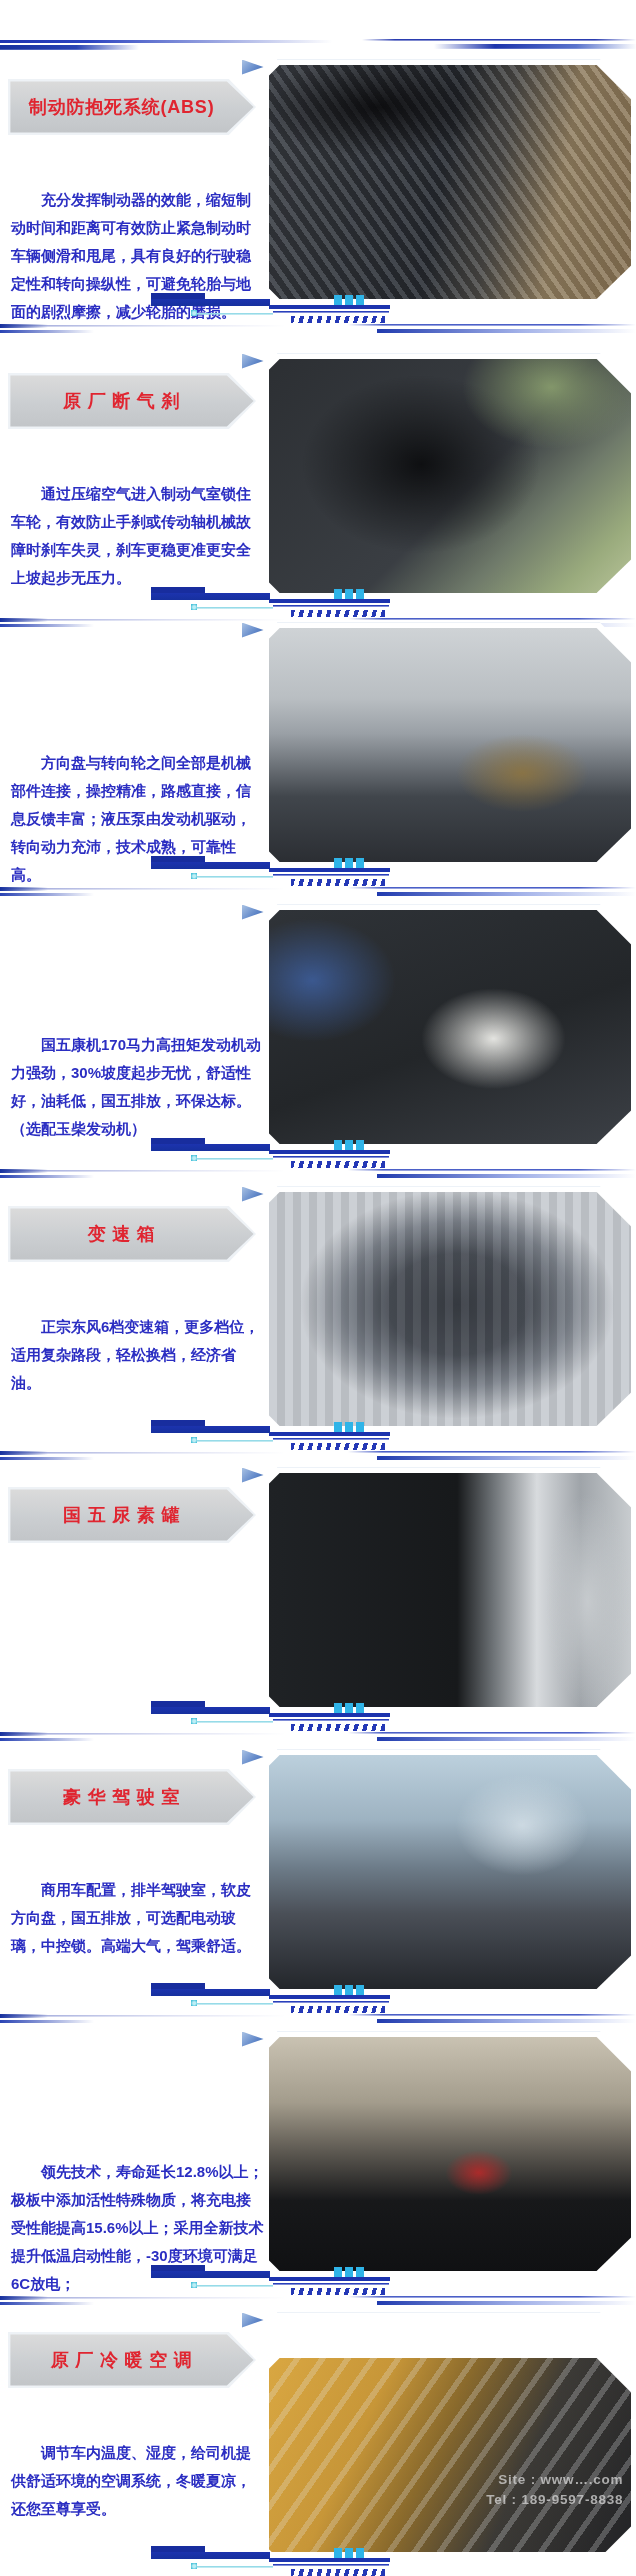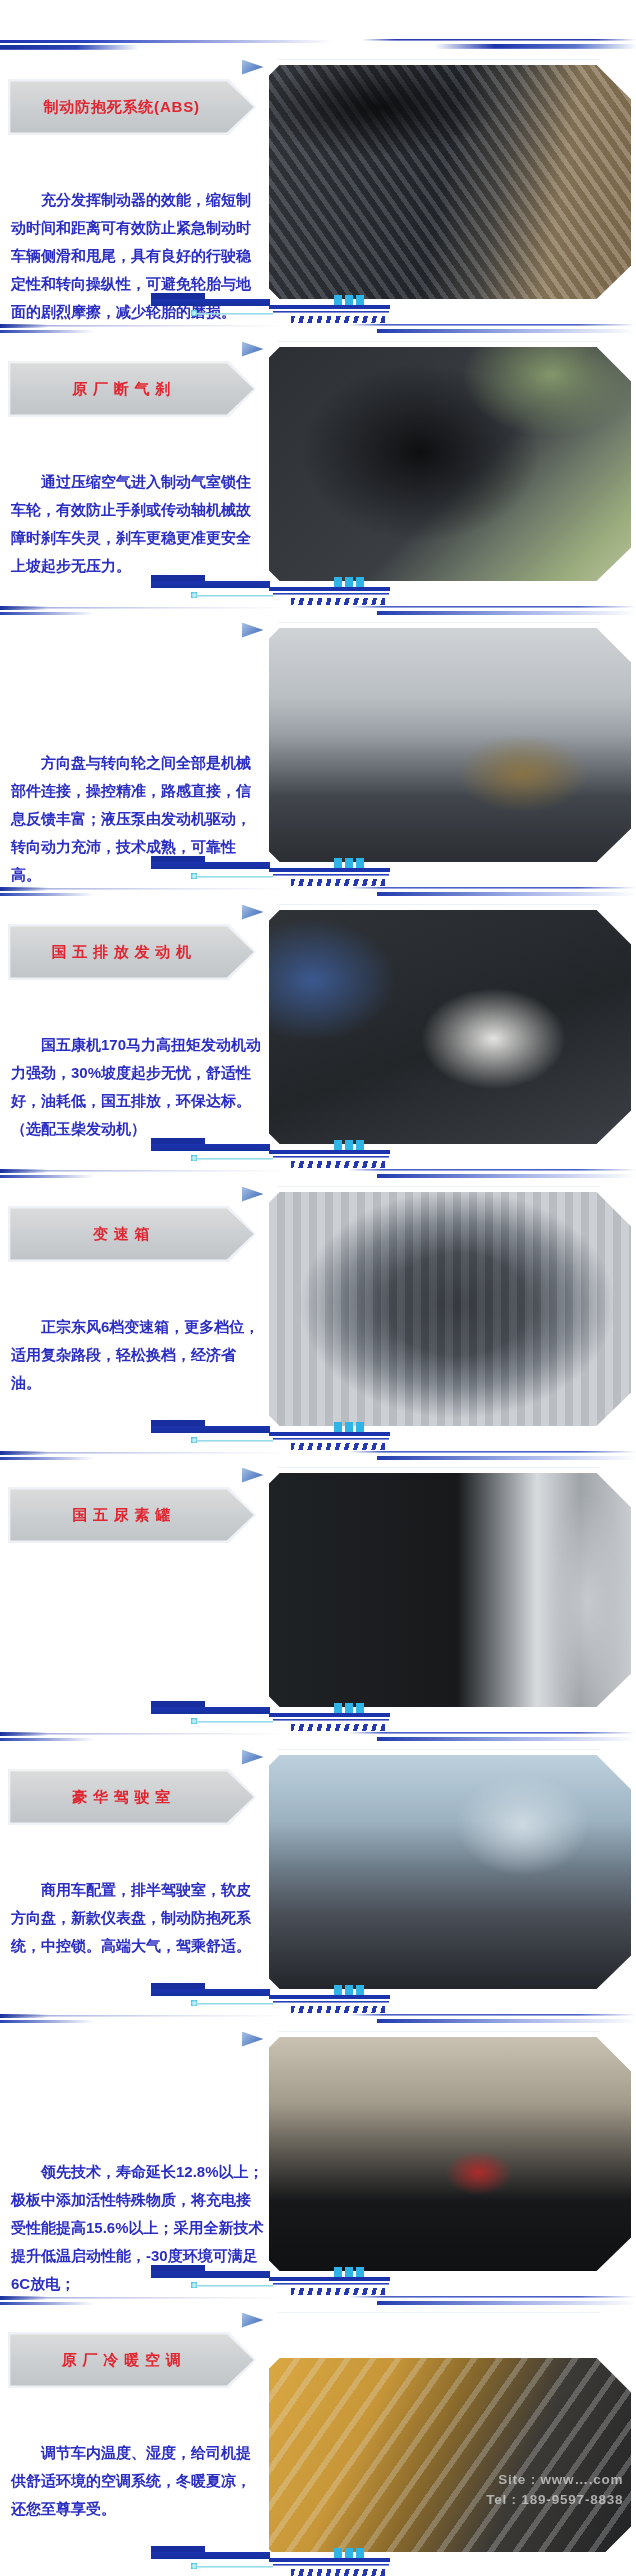--- a/index.html
+++ b/index.html
@@ -79,21 +79,21 @@
     background:#eef2f6;
     clip-path:polygon(0 0,89% 0,100% 50%,89% 100%,0 100%);
     filter:drop-shadow(0 0 0.8px #a8b6c8);
   }
   .badge-in{
     position:absolute;left:2.4px;top:2.4px;right:2.4px;bottom:2.4px;
     clip-path:polygon(0 0,89% 0,100% 50%,89% 100%,0 100%);
     background:linear-gradient(180deg,#dbdbdb 0%,#cbced1 55%,#c2c5c8 100%);
     display:flex;align-items:center;justify-content:center;padding-right:20.7px;box-sizing:border-box;
   }
-  .badge-t{color:#e02530;font-weight:bold;font-size:15px;letter-spacing:0.8px;white-space:nowrap;}
+  .badge-t{color:#e02530;font-weight:bold;font-size:18px;letter-spacing:0.8px;white-space:nowrap;}
   
   .bodytxt{
     position:absolute;left:11px;top:133px;width:253px;
     color:#2b2ec2;font-weight:bold;font-size:15px;line-height:28px;
     text-indent:2em;text-align:left;
   }
   
   .dv{
     position:absolute;left:0;top:255px;width:636px;height:41px;
     background-repeat:no-repeat;
@@ -139,21 +139,21 @@
   <div class="arrow"></div>
   <div class="badge">
     <div class="badge-in">
       <span class="badge-t">制动防抱死系统(ABS)</span>
     </div>
   </div>
   <p class="bodytxt">充分发挥制动器的效能，缩短制动时间和距离可有效防止紧急制动时车辆侧滑和甩尾，具有良好的行驶稳定性和转向操纵性，可避免轮胎与地面的剧烈摩擦，减少轮胎的磨损。</p>
   <div class="dv"></div>
 </section>
 
-<section class="sec" style="top:320px">
+<section class="sec" style="top:332px">
   <div class="photo">
     <div class="photo-img p2"></div>
   </div>
   <div class="arrow"></div>
   <div class="badge">
     <div class="badge-in">
       <span class="badge-t">原 厂 断 气 刹</span>
     </div>
   </div>
   <p class="bodytxt">通过压缩空气进入制动气室锁住车轮，有效防止手刹或传动轴机械故障时刹车失灵，刹车更稳更准更安全上坡起步无压力。</p>
@@ -167,25 +167,20 @@
   <div class="arrow"></div>
   <p class="bodytxt">方向盘与转向轮之间全部是机械部件连接，操控精准，路感直接，信息反馈丰富；液压泵由发动机驱动，转向动力充沛，技术成熟，可靠性高。</p>
   <div class="dv"></div>
 </section>
 
 <section class="sec" style="top:883px">
   <div class="photo">
     <div class="photo-img p4"></div>
   </div>
   <div class="arrow"></div>
-  <div class="badge">
-    <div class="badge-in">
-      <span class="badge-t">国 五 排 放 发 动 机</span>
-    </div>
-  </div>
   <p class="bodytxt">国五康机170马力高扭矩发动机动力强劲，30%坡度起步无忧，舒适性好，油耗低，国五排放，环保达标。（选配玉柴发动机）</p>
   <div class="dv"></div>
 </section>
 
 <section class="sec" style="top:1165px">
   <div class="photo">
     <div class="photo-img p5"></div>
   </div>
   <div class="arrow"></div>
   <div class="badge">
@@ -213,21 +208,21 @@
 <section class="sec" style="top:1728px">
   <div class="photo">
     <div class="photo-img p7"></div>
   </div>
   <div class="arrow"></div>
   <div class="badge">
     <div class="badge-in">
       <span class="badge-t">豪 华 驾 驶 室</span>
     </div>
   </div>
-  <p class="bodytxt">商用车配置，排半驾驶室，软皮方向盘，新款仪表盘，制动防抱死系统，中控锁。高端大气，驾乘舒适。</p>
+  <p class="bodytxt">商用车配置，排半驾驶室，软皮方向盘，国五排放，可选配电动玻璃，中控锁。高端大气，驾乘舒适。</p>
   <div class="dv"></div>
 </section>
 
 <section class="sec" style="top:2010px">
   <div class="photo">
     <div class="photo-img p8"></div>
   </div>
   <div class="arrow"></div>
   <p class="bodytxt">领先技术，寿命延长12.8%以上；极板中添加活性特殊物质，将充电接受性能提高15.6%以上；采用全新技术提升低温启动性能，-30度环境可满足6C放电；</p>
   <div class="dv"></div>

